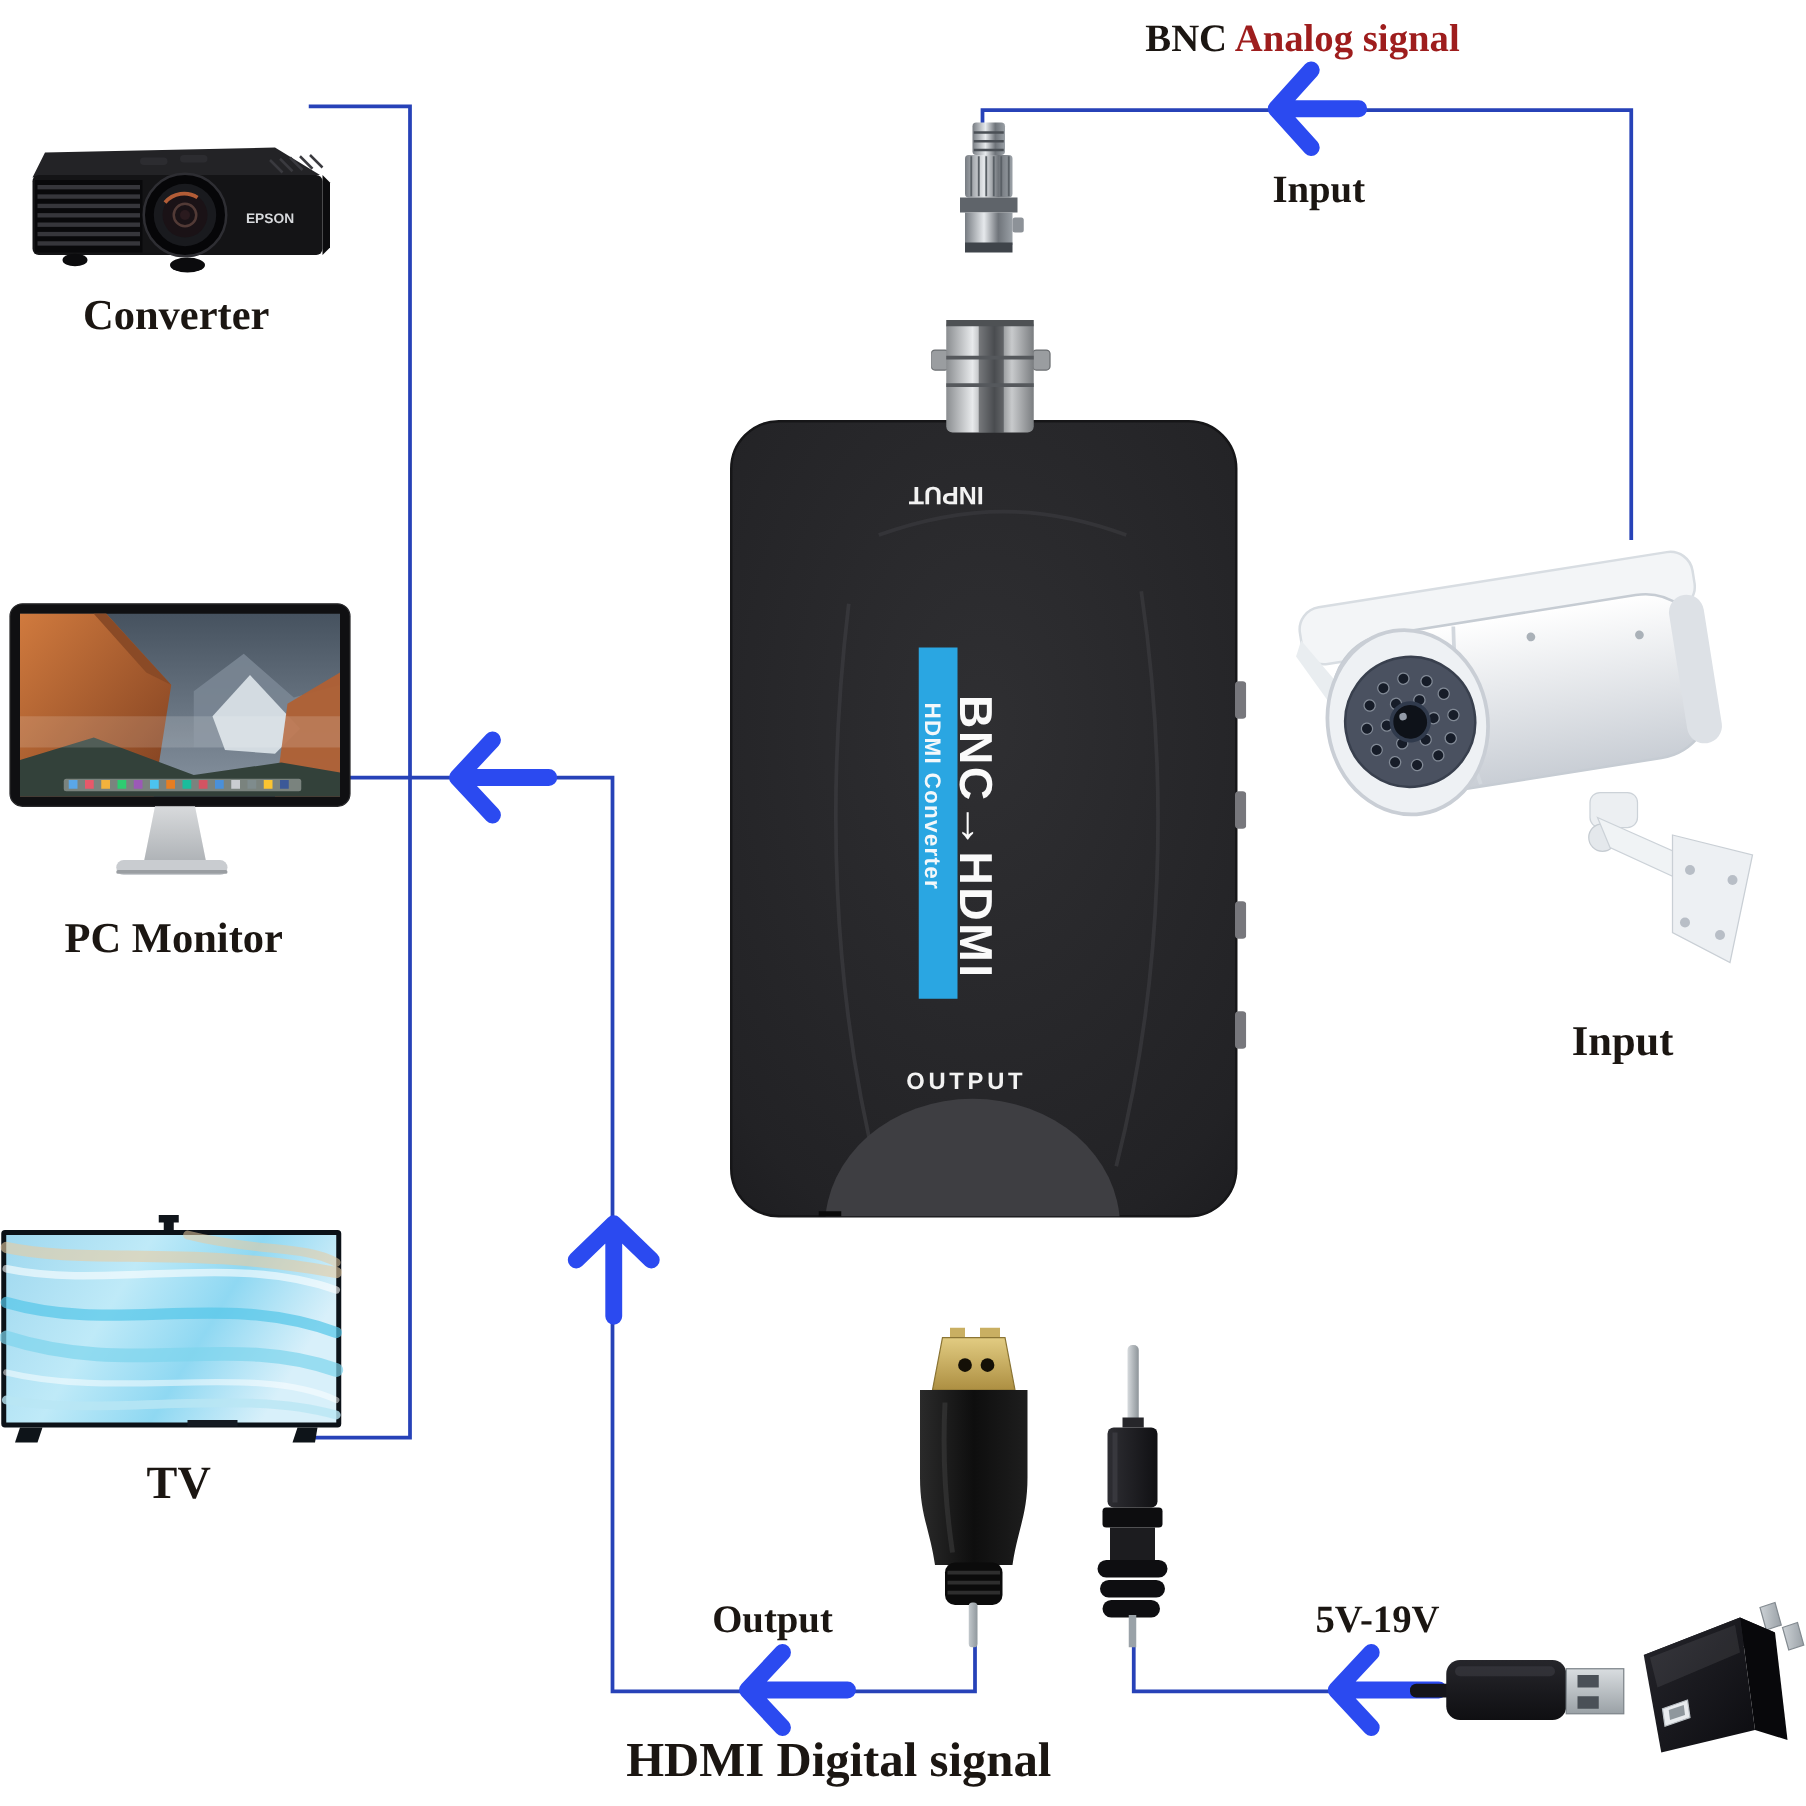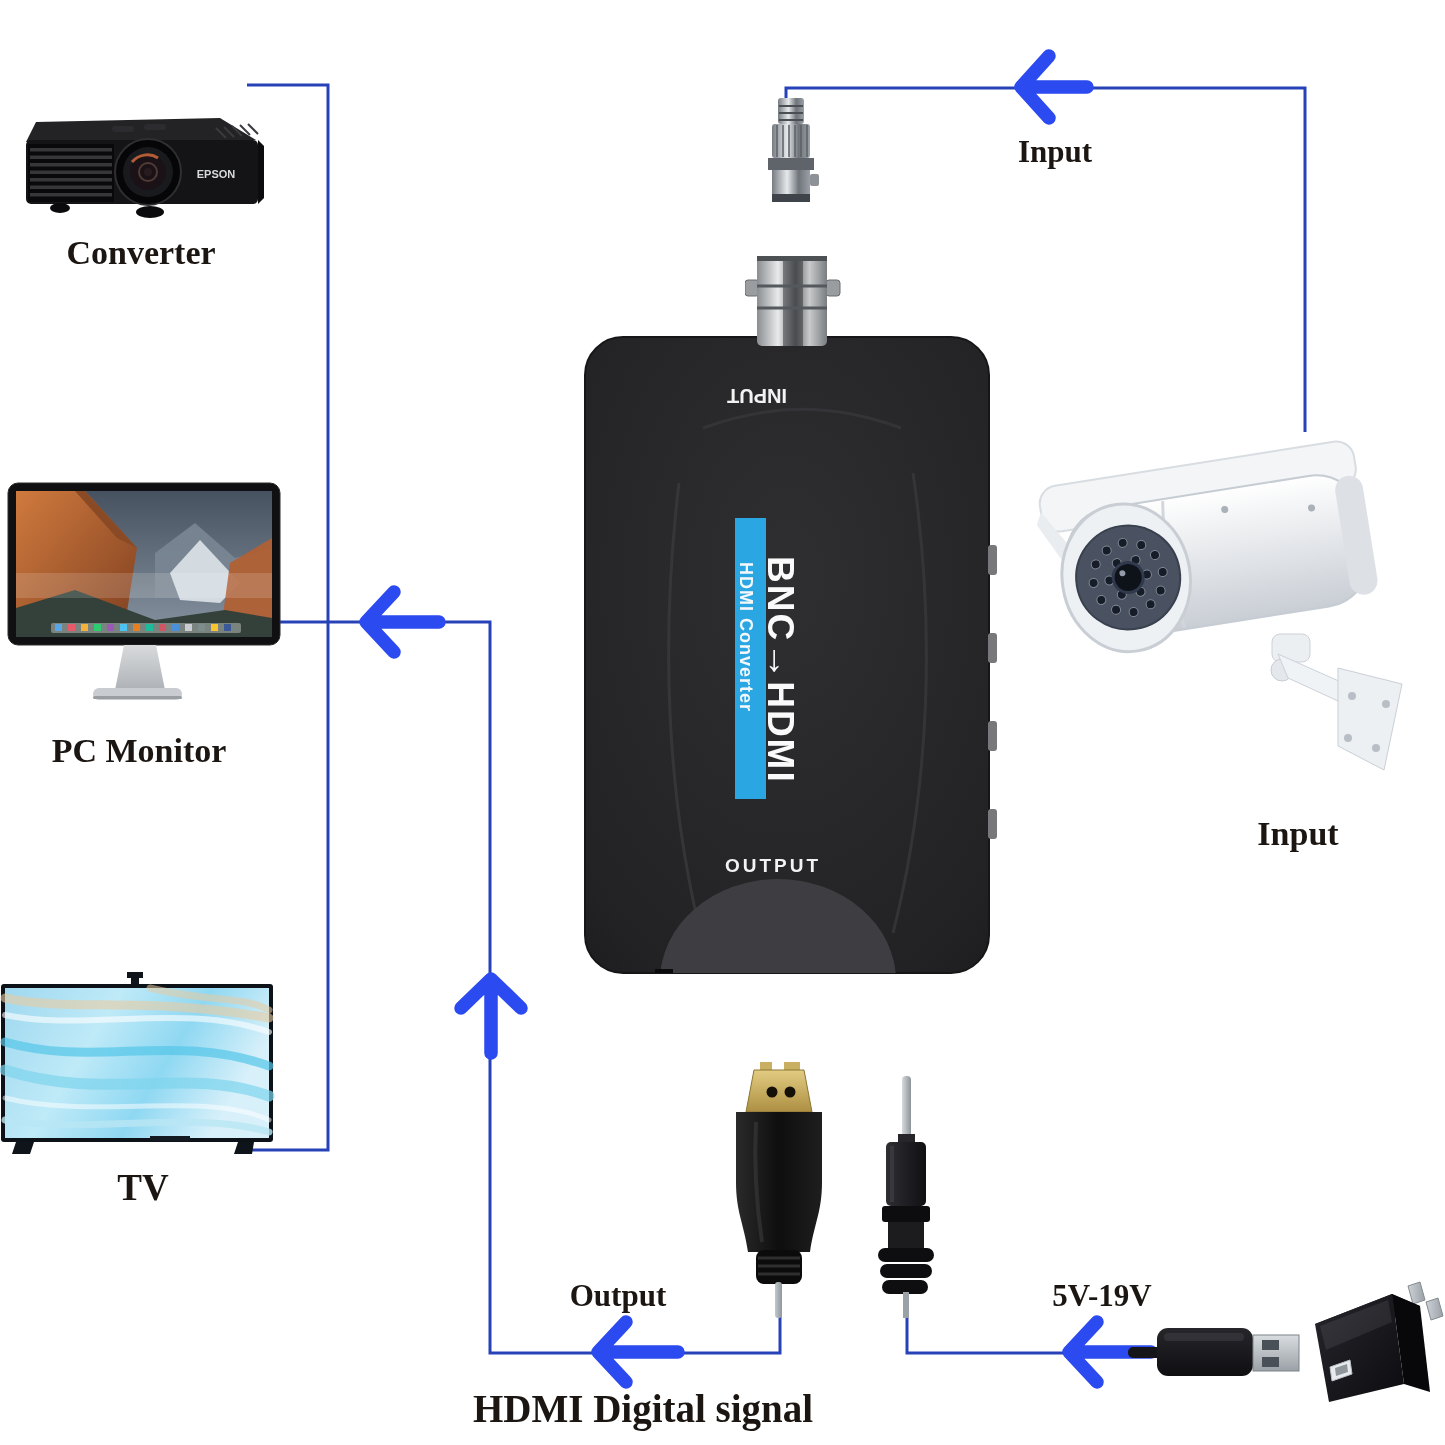--- a/index.html
+++ b/index.html
@@ -8,21 +8,21 @@
   }
   html,body{margin:0;padding:0;background:#ffffff;}
   .canvas{position:relative;width:1445px;height:1445px;background:#fff;overflow:hidden;
           font-family:"Liberation Serif",serif;}
   .abs{position:absolute;}
   svg{display:block;}
   .wire{stroke:var(--wire-blue);stroke-width:3;fill:none;}
   .arrow{stroke:var(--arrow-blue);stroke-width:13.5;fill:none;stroke-linecap:round;stroke-linejoin:round;}
   .lbl{position:absolute;transform:translate(-50%,-50%);font-weight:bold;color:var(--label-black);
        white-space:nowrap;line-height:1.1;}
-  .s31{font-size:31px;} .s34{font-size:34px;} .s36{font-size:37px;} .s38{font-size:39px;}
+  .s31{font-size:31px;} .s34{font-size:34px;} .s36{font-size:37px;} .s38{font-size:39px;margin-left:28px;}
   .red{color:var(--signal-red);}
   .devtext{position:absolute;font-family:"Liberation Sans",sans-serif;font-weight:bold;color:#f2f2f2;
            white-space:nowrap;}
   .port{transform:translate(-50%,-50%);letter-spacing:3px;}
   .rot180{transform:translate(-50%,-50%) rotate(180deg);}
   .stripe{position:absolute;left:735px;top:518px;width:31px;height:281px;background:var(--stripe-blue);}
   .vtext{position:absolute;writing-mode:vertical-rl;font-family:"Liberation Sans",sans-serif;
          font-weight:bold;color:#fafafa;line-height:1;}
   .vmain{left:762px;top:556px;font-size:37px;letter-spacing:2px;}
   .vsub{left:737px;top:562px;font-size:18px;letter-spacing:1px;color:#f4f8fa;}
@@ -370,20 +370,24 @@
     <polygon points="108,14 120,10 125,28 113,32" fill="url(#prong)" stroke="#848b91"></polygon>
     <polygon points="126,30 138,26 143,44 131,48" fill="url(#prong)" stroke="#848b91"></polygon>
     <polygon points="15,52 92,22 120,34 45,66" fill="#1d1d23"></polygon>
     <polygon points="92,22 120,34 130,120 104,112" fill="#08080b"></polygon>
     <polygon points="15,52 92,22 104,112 29,130" fill="url(#advf)"></polygon>
     <polygon points="20,54 88,28 92,50 26,78" fill="#ffffff" opacity="0.08"></polygon>
     <polygon points="30,95 50,88 52,102 32,109" fill="#e8ebee" stroke="#b9bfc4"></polygon>
     <polygon points="35,96 47,92 48,100 36,104" fill="#8f979d"></polygon>
   </svg>
 
+  <div class="lbl s31" style="left:1042px;top:31px;z-index:5">
+    <span>BNC</span>
+    <span class="red">Analog signal</span>
+  </div>
   <div class="lbl s31" style="left:1055px;top:152px;z-index:5">Input</div>
   <div class="lbl s34" style="left:141px;top:253px;z-index:5">Converter</div>
   <div class="lbl s34" style="left:139px;top:751px;z-index:5">PC Monitor</div>
   <div class="lbl s36" style="left:143px;top:1188px;z-index:5">TV</div>
   <div class="lbl s34" style="left:1298px;top:834px;z-index:5">Input</div>
   <div class="lbl s31" style="left:618px;top:1296px;z-index:5">Output</div>
   <div class="lbl s38" style="left:643px;top:1409px;z-index:5">HDMI Digital signal</div>
   <div class="lbl s31" style="left:1102px;top:1296px;z-index:5">5V-19V</div>
 
 </div>

